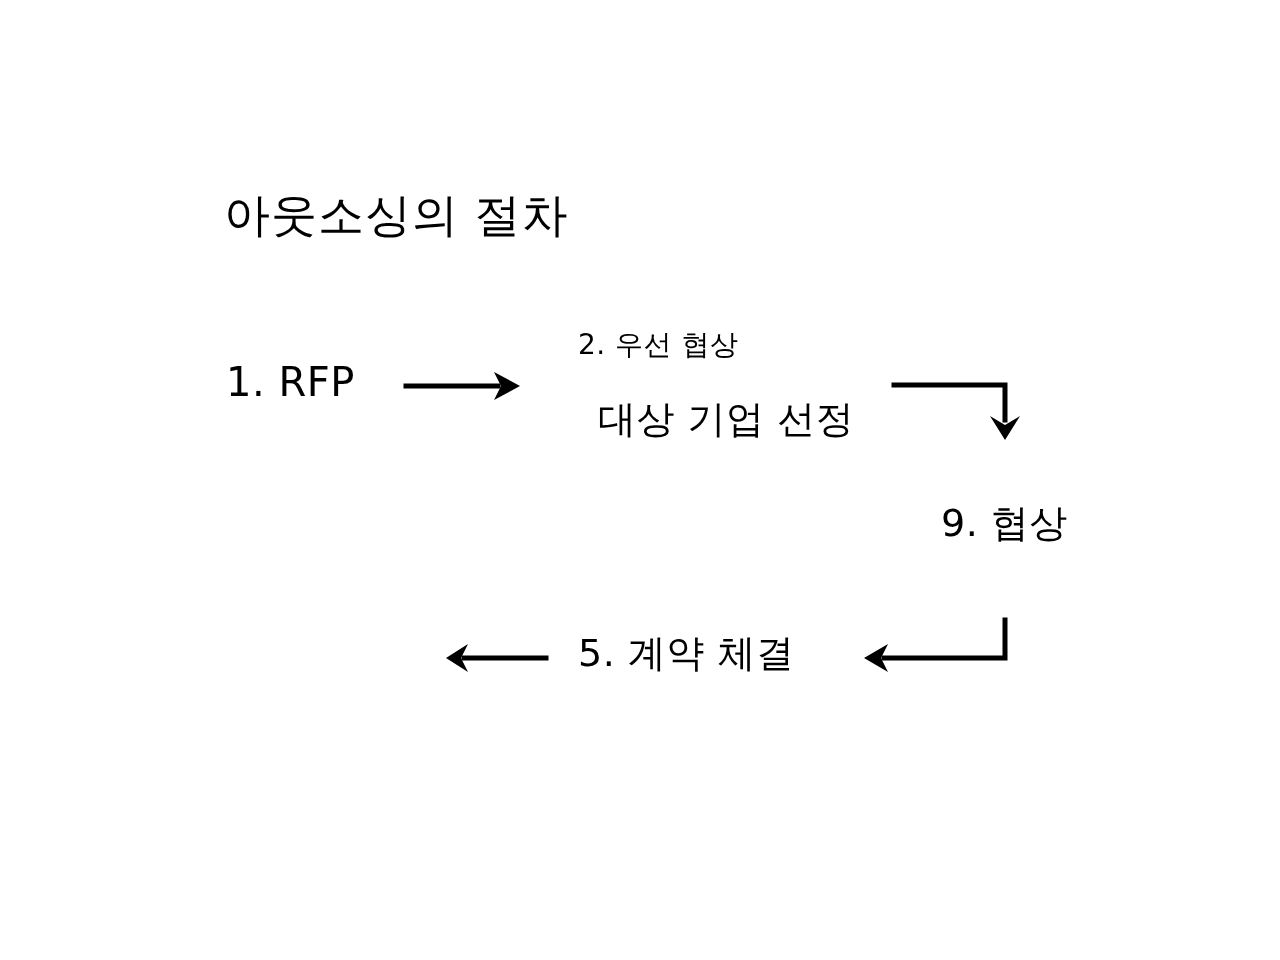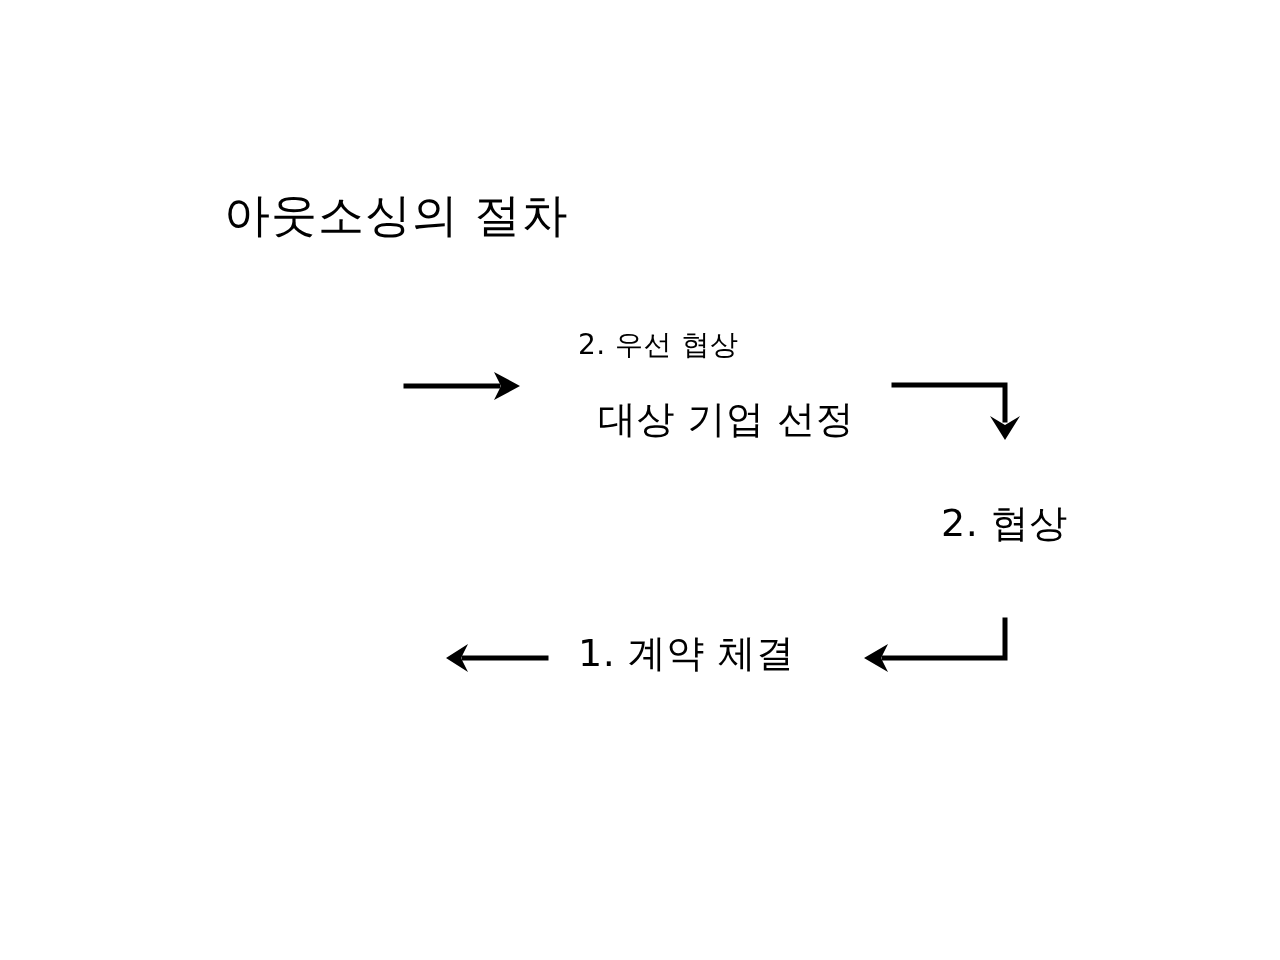--- a/index.html
+++ b/index.html
@@ -83,43 +83,44 @@
     stroke: none;
   }
 </style>
 </head>
 <body>
 
 <div id="slide">
 
   <div class="txt" id="slide-title">아웃소싱의 절차</div>
 
+  <div class="txt" id="step1-label">1. RFP</div>
 
   <svg class="connector" id="connector-1-2" width="130" height="50" viewBox="0 0 130 50">
     <line class="stroke" x1="6" y1="24" x2="98" y2="24"></line>
     <polygon class="head" points="94,10 120,24 94,38 101,24"></polygon>
   </svg>
 
   <div class="txt" id="step2-label-line1">2. 우선 협상</div>
 
   <div class="txt" id="step2-label-line2">대상 기업 선정</div>
 
   <svg class="connector" id="connector-2-3" width="150" height="90" viewBox="0 0 150 90">
     <path class="stroke" d="M 8 15 L 119 15 L 119 50"></path>
     <polygon class="head" points="104,46 119,70 134,46 119,55"></polygon>
   </svg>
 
-  <div class="txt" id="step3-label">2.  협상</div>
+  <div class="txt" id="step3-label">9.  협상</div>
 
   <svg class="connector" id="connector-3-4" width="170" height="80" viewBox="0 0 170 80">
     <path class="stroke" d="M 147 12 L 147 50 L 26 50"></path>
     <polygon class="head" points="30,36 6,50 30,64 23,50"></polygon>
   </svg>
 
-  <div class="txt" id="step4-label">1. 계약 체결</div>
+  <div class="txt" id="step4-label">5. 계약 체결</div>
 
   <svg class="connector" id="connector-4-5" width="120" height="50" viewBox="0 0 120 50">
     <line class="stroke" x1="106" y1="23" x2="24" y2="23"></line>
     <polygon class="head" points="28,9 6,23 28,37 21,23"></polygon>
   </svg>
 
 
 </div>
 
 </body></html>

